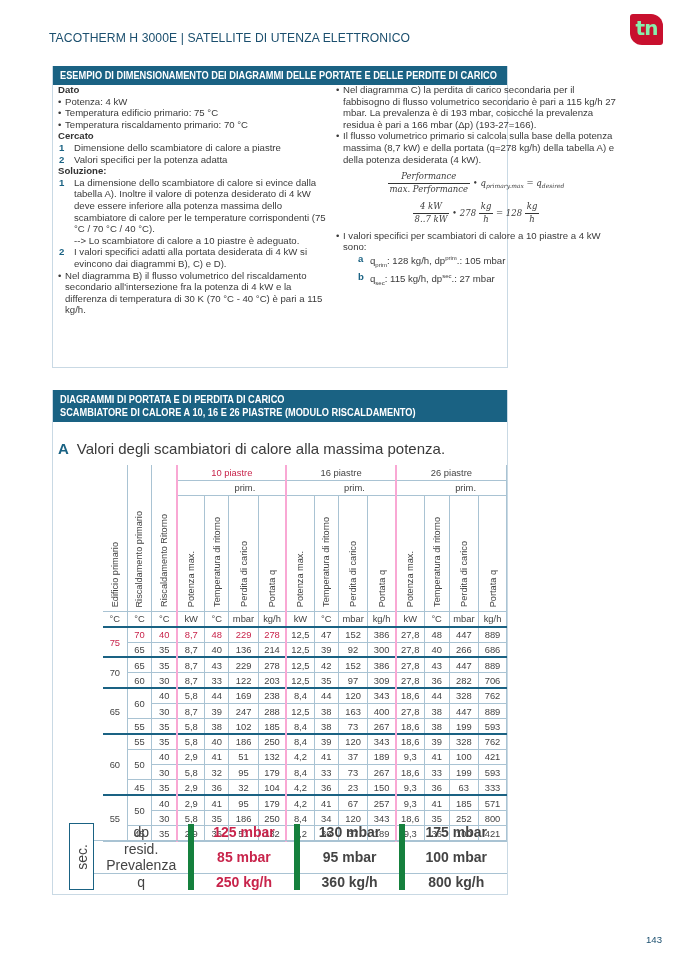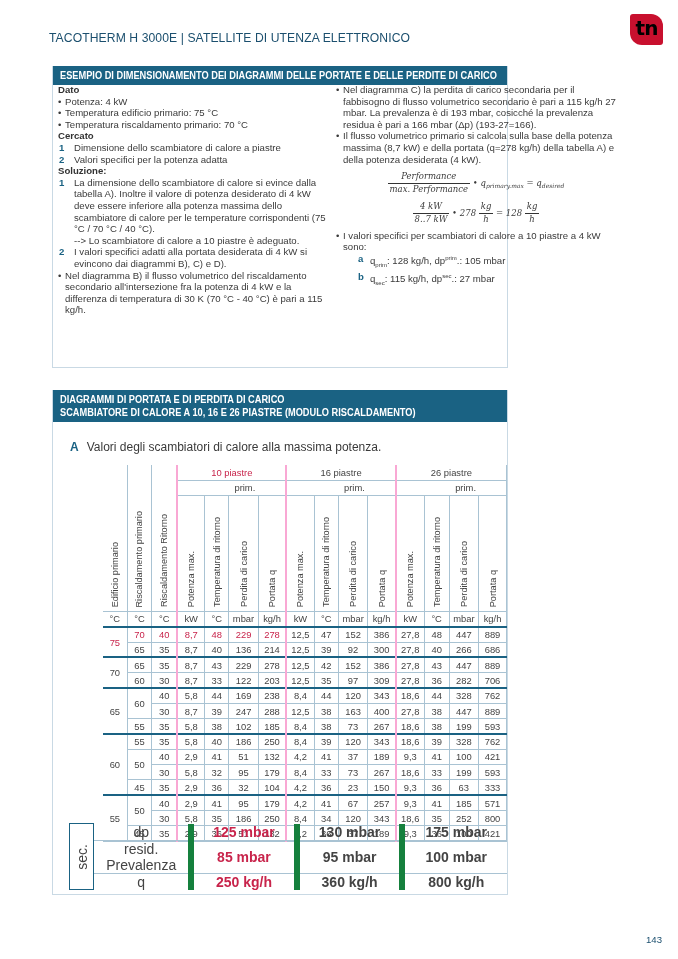--- a/index.html
+++ b/index.html
@@ -1,20 +1,20 @@
 <!DOCTYPE html>
 <html><head>
 <meta charset="utf-8">
 <style>
   * { box-sizing: border-box; margin: 0; padding: 0; }
   html, body { width: 678px; height: 959px; background: #ffffff; overflow: hidden; }
   body { font-family: "Liberation Sans", "DejaVu Sans", sans-serif; color: #3a3a3a; position: relative; }
 
   .doc-title { position: absolute; left: 49px; top: 30px; font-size: 13.5px; color: #1b4f6e; letter-spacing: 0.1px; transform: scaleX(0.9); transform-origin: left; white-space: nowrap; }
-  .logo { position: absolute; left: 630px; top: 14px; width: 33px; height: 31px; background: #c8102e; border-radius: 3px 12px 3px 12px; color: #000000; font-weight: bold; font-size: 20px; text-align: center; line-height: 29px; letter-spacing: -1px; font-family: "DejaVu Sans", sans-serif; }
+  .logo { position: absolute; left: 630px; top: 14px; width: 33px; height: 31px; background: #c8102e; border-radius: 3px 12px 3px 12px; color: #86efac; font-weight: bold; font-size: 20px; text-align: center; line-height: 29px; letter-spacing: -1px; font-family: "DejaVu Sans", sans-serif; }
 
   .panel { position: absolute; left: 52px; width: 456px; border: 1px solid #c9d9e4; border-top: none; }
   .panel-head { background: #1a6283; color: #fff; font-weight: bold; font-size: 10.5px; padding: 3px 7px; line-height: 13px; }
   .panel-head span { display: block; transform: scaleX(0.88); transform-origin: left; white-space: nowrap; }
 
   #panel1 { top: 66px; height: 302px; }
   .col { position: absolute; top: 18px; font-size: 9.6px; line-height: 11.6px; }
   .col-left { left: 5px; width: 270px; }
   .col-right { left: 283px; width: 280px; }
   .col b { font-weight: bold; color: #333; }
@@ -26,21 +26,21 @@
   .formula { text-align: center; font-family: "DejaVu Serif", serif; font-style: italic; font-size: 8.5px; margin: 6px 0 4px; }
   .frac { display: inline-block; vertical-align: middle; text-align: center; }
   .frac .t { display: block; border-bottom: 1px solid #333; padding: 0 2px; }
   .frac .b { display: block; padding: 0 2px; }
   .sub { font-size: 6px; vertical-align: sub; }
   .sup { font-size: 6px; vertical-align: super; }
   .abl { position: relative; padding-left: 34px; }
   .abl .n { position: absolute; left: 22px; color: #1a6283; font-weight: bold; }
 
   #panel2 { top: 390px; height: 505px; }
-  .intro { position: absolute; left: 17px; top: 50px; font-size: 12px; }
+  .intro { position: absolute; left: 5px; top: 50px; font-size: 15px; }
   .intro .n { color: #1a6283; font-weight: bold; margin-right: 8px; }
 
   table.main { position: absolute; left: 50px; top: 75px; border-collapse: collapse; font-size: 9.4px; color: #444; }
   table.main td, table.main th { text-align: center; font-weight: normal; height: 15.3px; padding: 0; border: 1px solid #a9c3d3; }
   table.main .vhead { height: 116px; vertical-align: bottom; padding-bottom: 4px; }
   table.main .vhead div { writing-mode: vertical-rl; transform: rotate(180deg); font-size: 9.2px; line-height: 10px; margin: 0 auto; white-space: nowrap; text-align: left; }
   table.main .grp { border-left: 2px solid #f9a8d4; }
   table.main .rowsep td { border-top: 2px solid #1a6283; }
   table.main .unitrow td { border-bottom: 2px solid #1a6283; }
   .red { color: #c8244b; }

